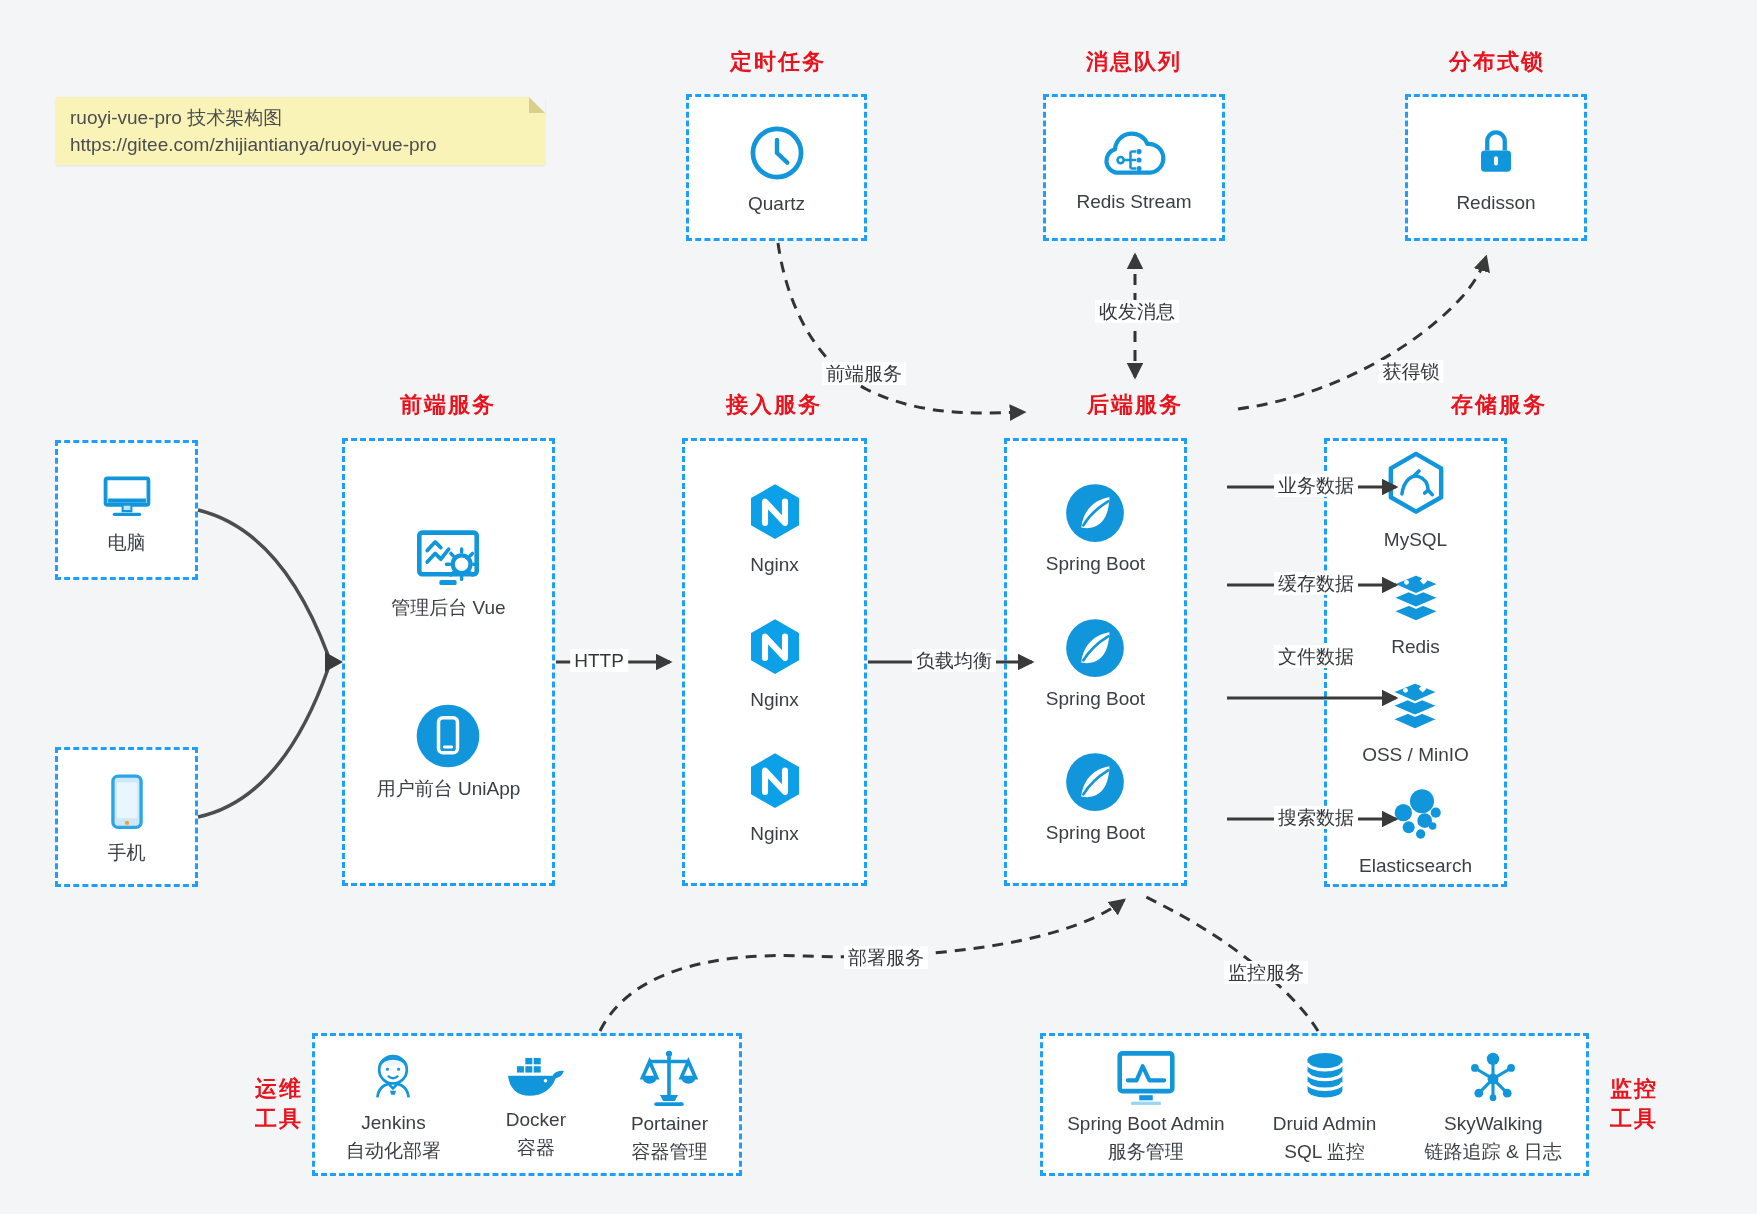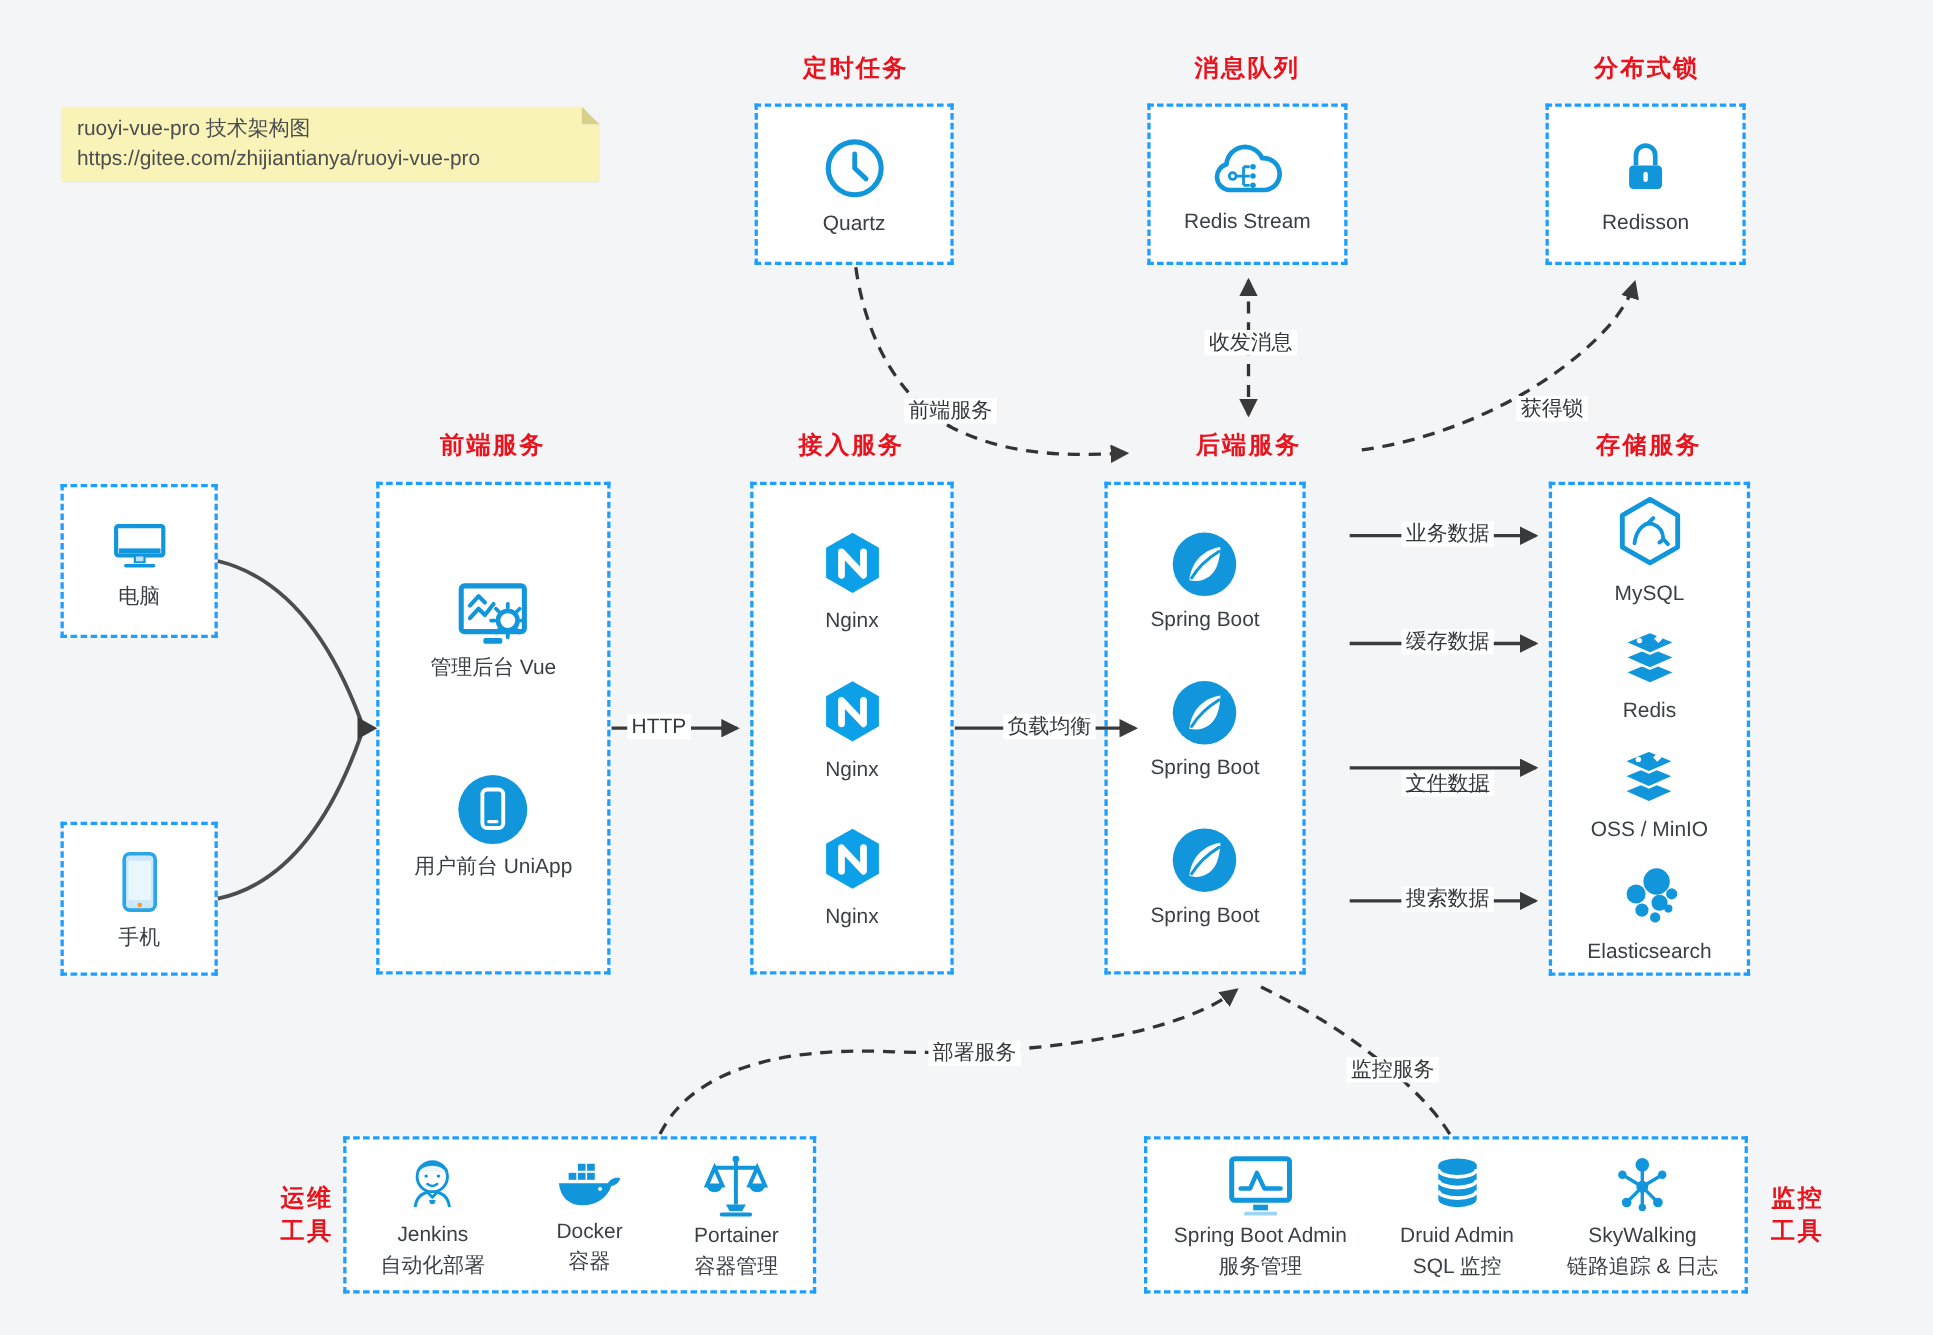--- a/index.html
+++ b/index.html
@@ -66,21 +66,21 @@
 
     <path d="M600 1031 C628 974 706 952 806 956 C910 960 1062 948 1124 900" fill="none" stroke="#333" stroke-width="3" stroke-dasharray="11 8" marker-end="url(#ah)"></path>
 
     <path d="M1318 1031 C1298 998 1246 952 1186 918 C1170 909 1158 903 1144 896" fill="none" stroke="#333" stroke-width="3" stroke-dasharray="11 8"></path>
   </svg>
 
   <div class="elabel" style="left:599px;top:649px;">HTTP</div>
   <div class="elabel" style="left:954px;top:649px;">负载均衡</div>
   <div class="elabel" style="left:1316px;top:474px;">业务数据</div>
   <div class="elabel" style="left:1316px;top:572px;">缓存数据</div>
-  <div class="elabel" style="left:1316px;top:701px;text-decoration:underline;">文件数据</div>
+  <div class="elabel" style="left:1316px;top:645px;">文件数据</div>
   <div class="elabel" style="left:1316px;top:806px;">搜索数据</div>
   <div class="elabel" style="left:864px;top:362px;">前端服务</div>
   <div class="elabel" style="left:1137px;top:300px;">收发消息</div>
   <div class="elabel" style="left:1411px;top:360px;">获得锁</div>
   <div class="elabel" style="left:886px;top:946px;">部署服务</div>
   <div class="elabel" style="left:1266px;top:961px;">监控服务</div>
 
   <div class="gtitle" style="left:778px;top:47px;">定时任务</div>
   <div class="gtitle" style="left:1134px;top:47px;">消息队列</div>
   <div class="gtitle" style="left:1497px;top:47px;">分布式锁</div>
@@ -237,21 +237,21 @@
           <svg width="66" height="66" viewBox="0 0 48 48">
             <circle cx="24" cy="24" r="21" fill="#1296db"></circle>
             <path d="M34.5 12.5 C24.5 14 15.5 21 14 34.5 C21.5 36.5 30 33 32.8 23.5 C34 19.5 34.5 15.8 34.5 12.5 Z" fill="#fff"></path>
             <path d="M15.5 33 C20 25.5 27 19.5 33.5 15.5" stroke="#1296db" stroke-width="2" fill="none" stroke-linecap="round"></path>
           </svg>
         </span>
       <span class="ilabel">Spring Boot</span>
     </div>
   </div>
 
-  <div class="dbox" style="left:1408px;top:438px;width:183px;height:449px;gap:12px;">
+  <div class="dbox" style="left:1324px;top:438px;width:183px;height:449px;gap:12px;">
     <div class="node">
       <span class="ic">
           <svg width="72" height="74" viewBox="0 0 48 50">
             <path d="M24 4 L41 13.8 V33.3 L24 43 L7 33.3 V13.8 Z" fill="#fff" stroke="#1296db" stroke-width="3" stroke-linejoin="round"></path>
             <path d="M14.5 31 C15.5 22.5 21 17.5 26 19.3 C30 20.7 32 24.5 32.2 28.5 M32.2 28.5 L35 31.5 M32.2 28.5 L29.8 30.5" fill="none" stroke="#1296db" stroke-width="2.4" stroke-linecap="round" stroke-linejoin="round"></path>
             <path d="M23 18.5 L26 15.5" stroke="#1296db" stroke-width="2.4" stroke-linecap="round"></path>
           </svg>
         </span>
       <span class="ilabel">MySQL</span>
     </div>

